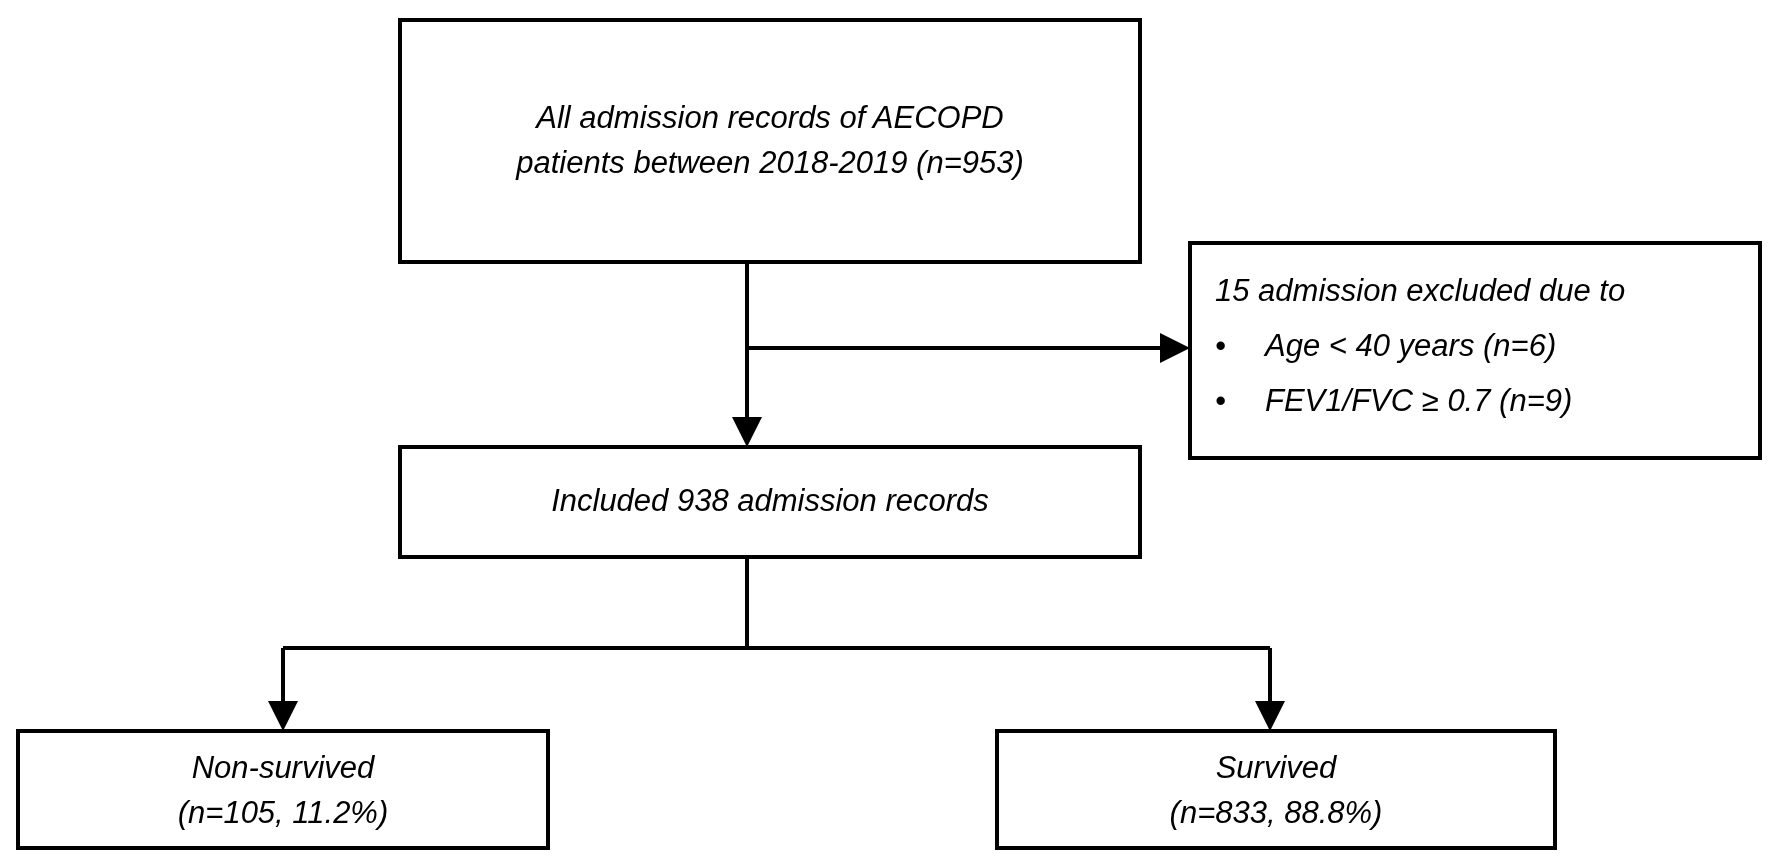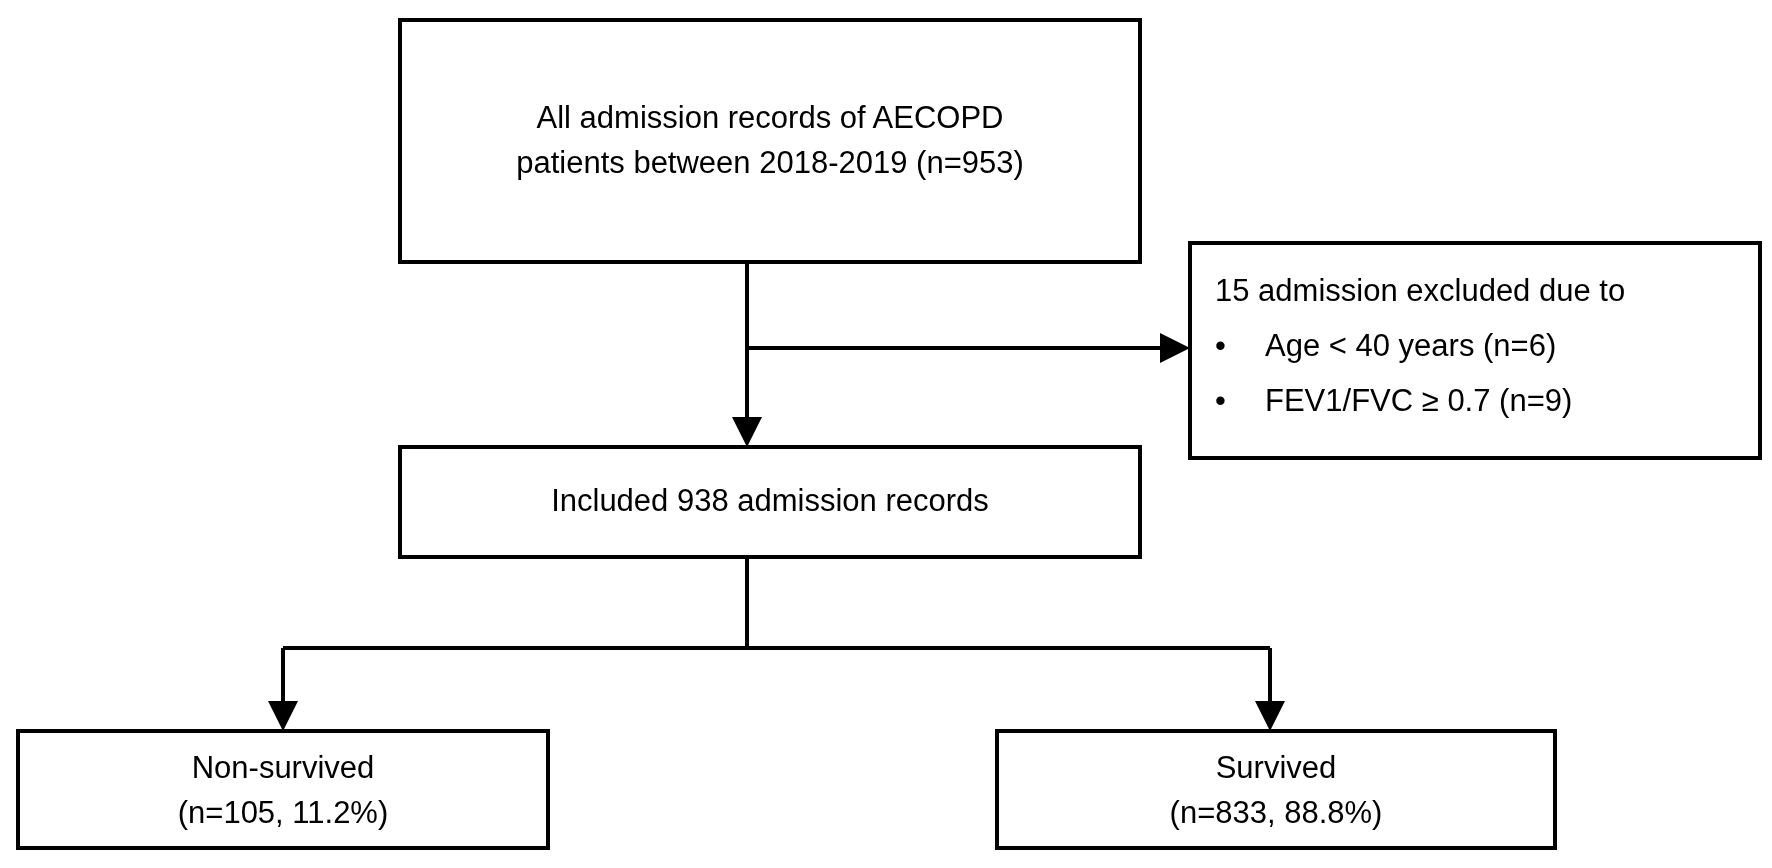--- a/index.html
+++ b/index.html
@@ -11,20 +11,21 @@
   body {
     font-family: "Liberation Sans", sans-serif;
     color: #000000;
   }
   #flow-root {
     position: relative;
     width: 1772px;
     height: 868px;
     background: #ffffff;
     overflow: hidden;
+    font-style: italic;
   }
   svg.flow-canvas {
     position: absolute;
     top: 0;
     left: 0;
     width: 1772px;
     height: 868px;
   }
   .node-box {
     fill: #ffffff;

